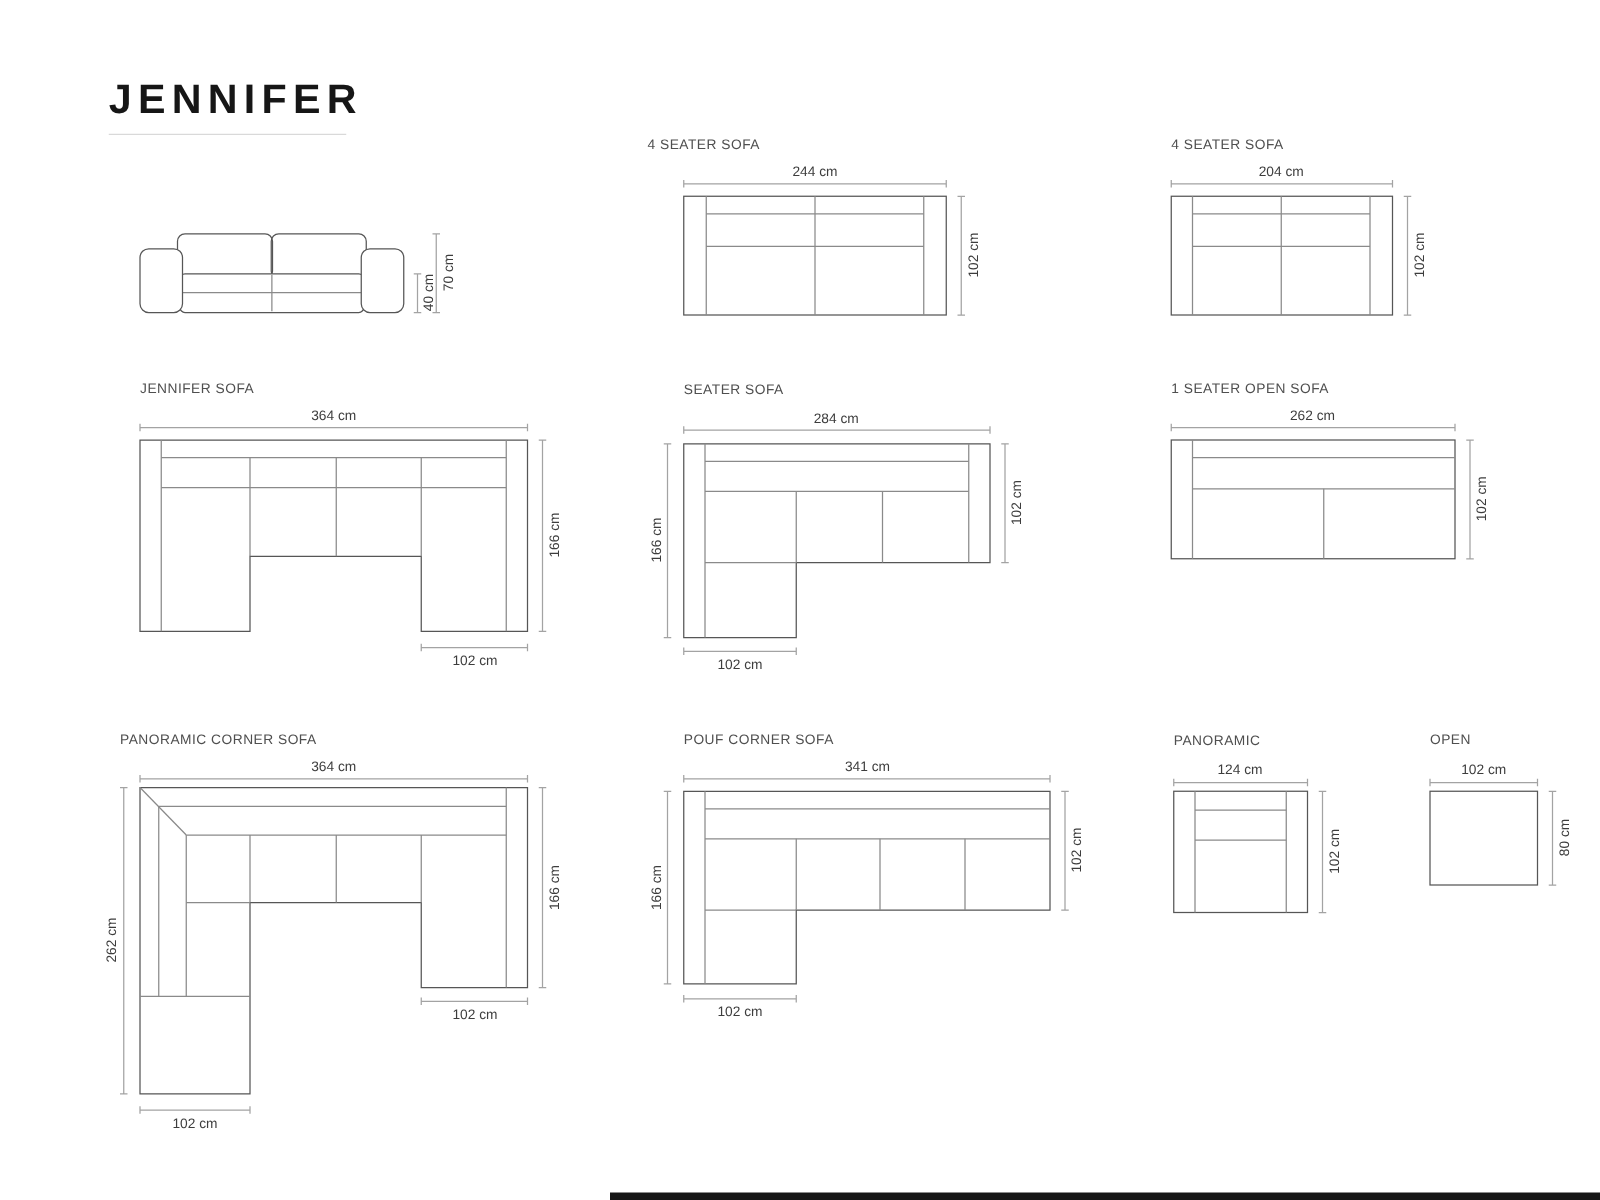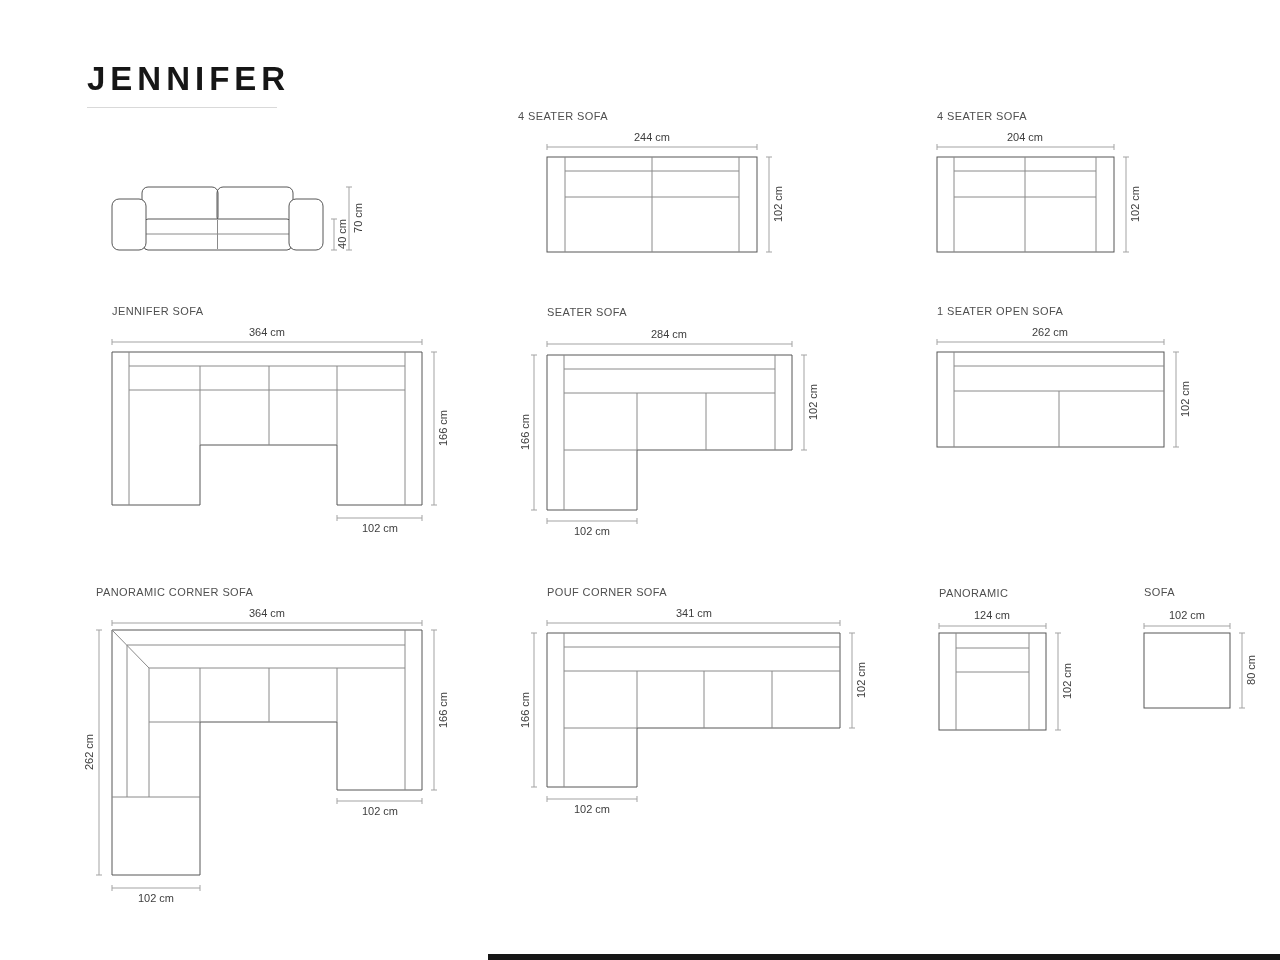--- a/index.html
+++ b/index.html
@@ -26,21 +26,21 @@
   <div class="title-rule"></div>
 
   <div class="product-label" style="left:486px;top:110px">4 SEATER SOFA</div>
   <div class="product-label" style="left:905px;top:110px">4 SEATER SOFA</div>
   <div class="product-label" style="left:80px;top:305px">JENNIFER SOFA</div>
   <div class="product-label" style="left:515px;top:306px">SEATER SOFA</div>
   <div class="product-label" style="left:905px;top:305px">1 SEATER OPEN SOFA</div>
   <div class="product-label" style="left:64px;top:586px">PANORAMIC CORNER SOFA</div>
   <div class="product-label" style="left:515px;top:586px">POUF CORNER SOFA</div>
   <div class="product-label" style="left:907px;top:587px">PANORAMIC</div>
-  <div class="product-label" style="left:1112px;top:586px">SOFA</div>
+  <div class="product-label" style="left:1112px;top:586px">OPEN</div>
 
   <svg class="drawing-svg" width="1280" height="960" viewBox="0 0 1280 960">
 
     <g>
       <rect x="110" y="187" width="76" height="36" rx="6" class="outline"></rect>
       <rect x="185" y="187" width="76" height="36" rx="6" class="outline"></rect>
       <rect x="112" y="219" width="147" height="31" rx="4" class="fillwhite"></rect>
       <path d="M114 234 H257" class="inner"></path>
       <path d="M185.5 220 V249" class="inner"></path>
       <rect x="80" y="199" width="34" height="51" rx="7" class="fillwhite"></rect>

